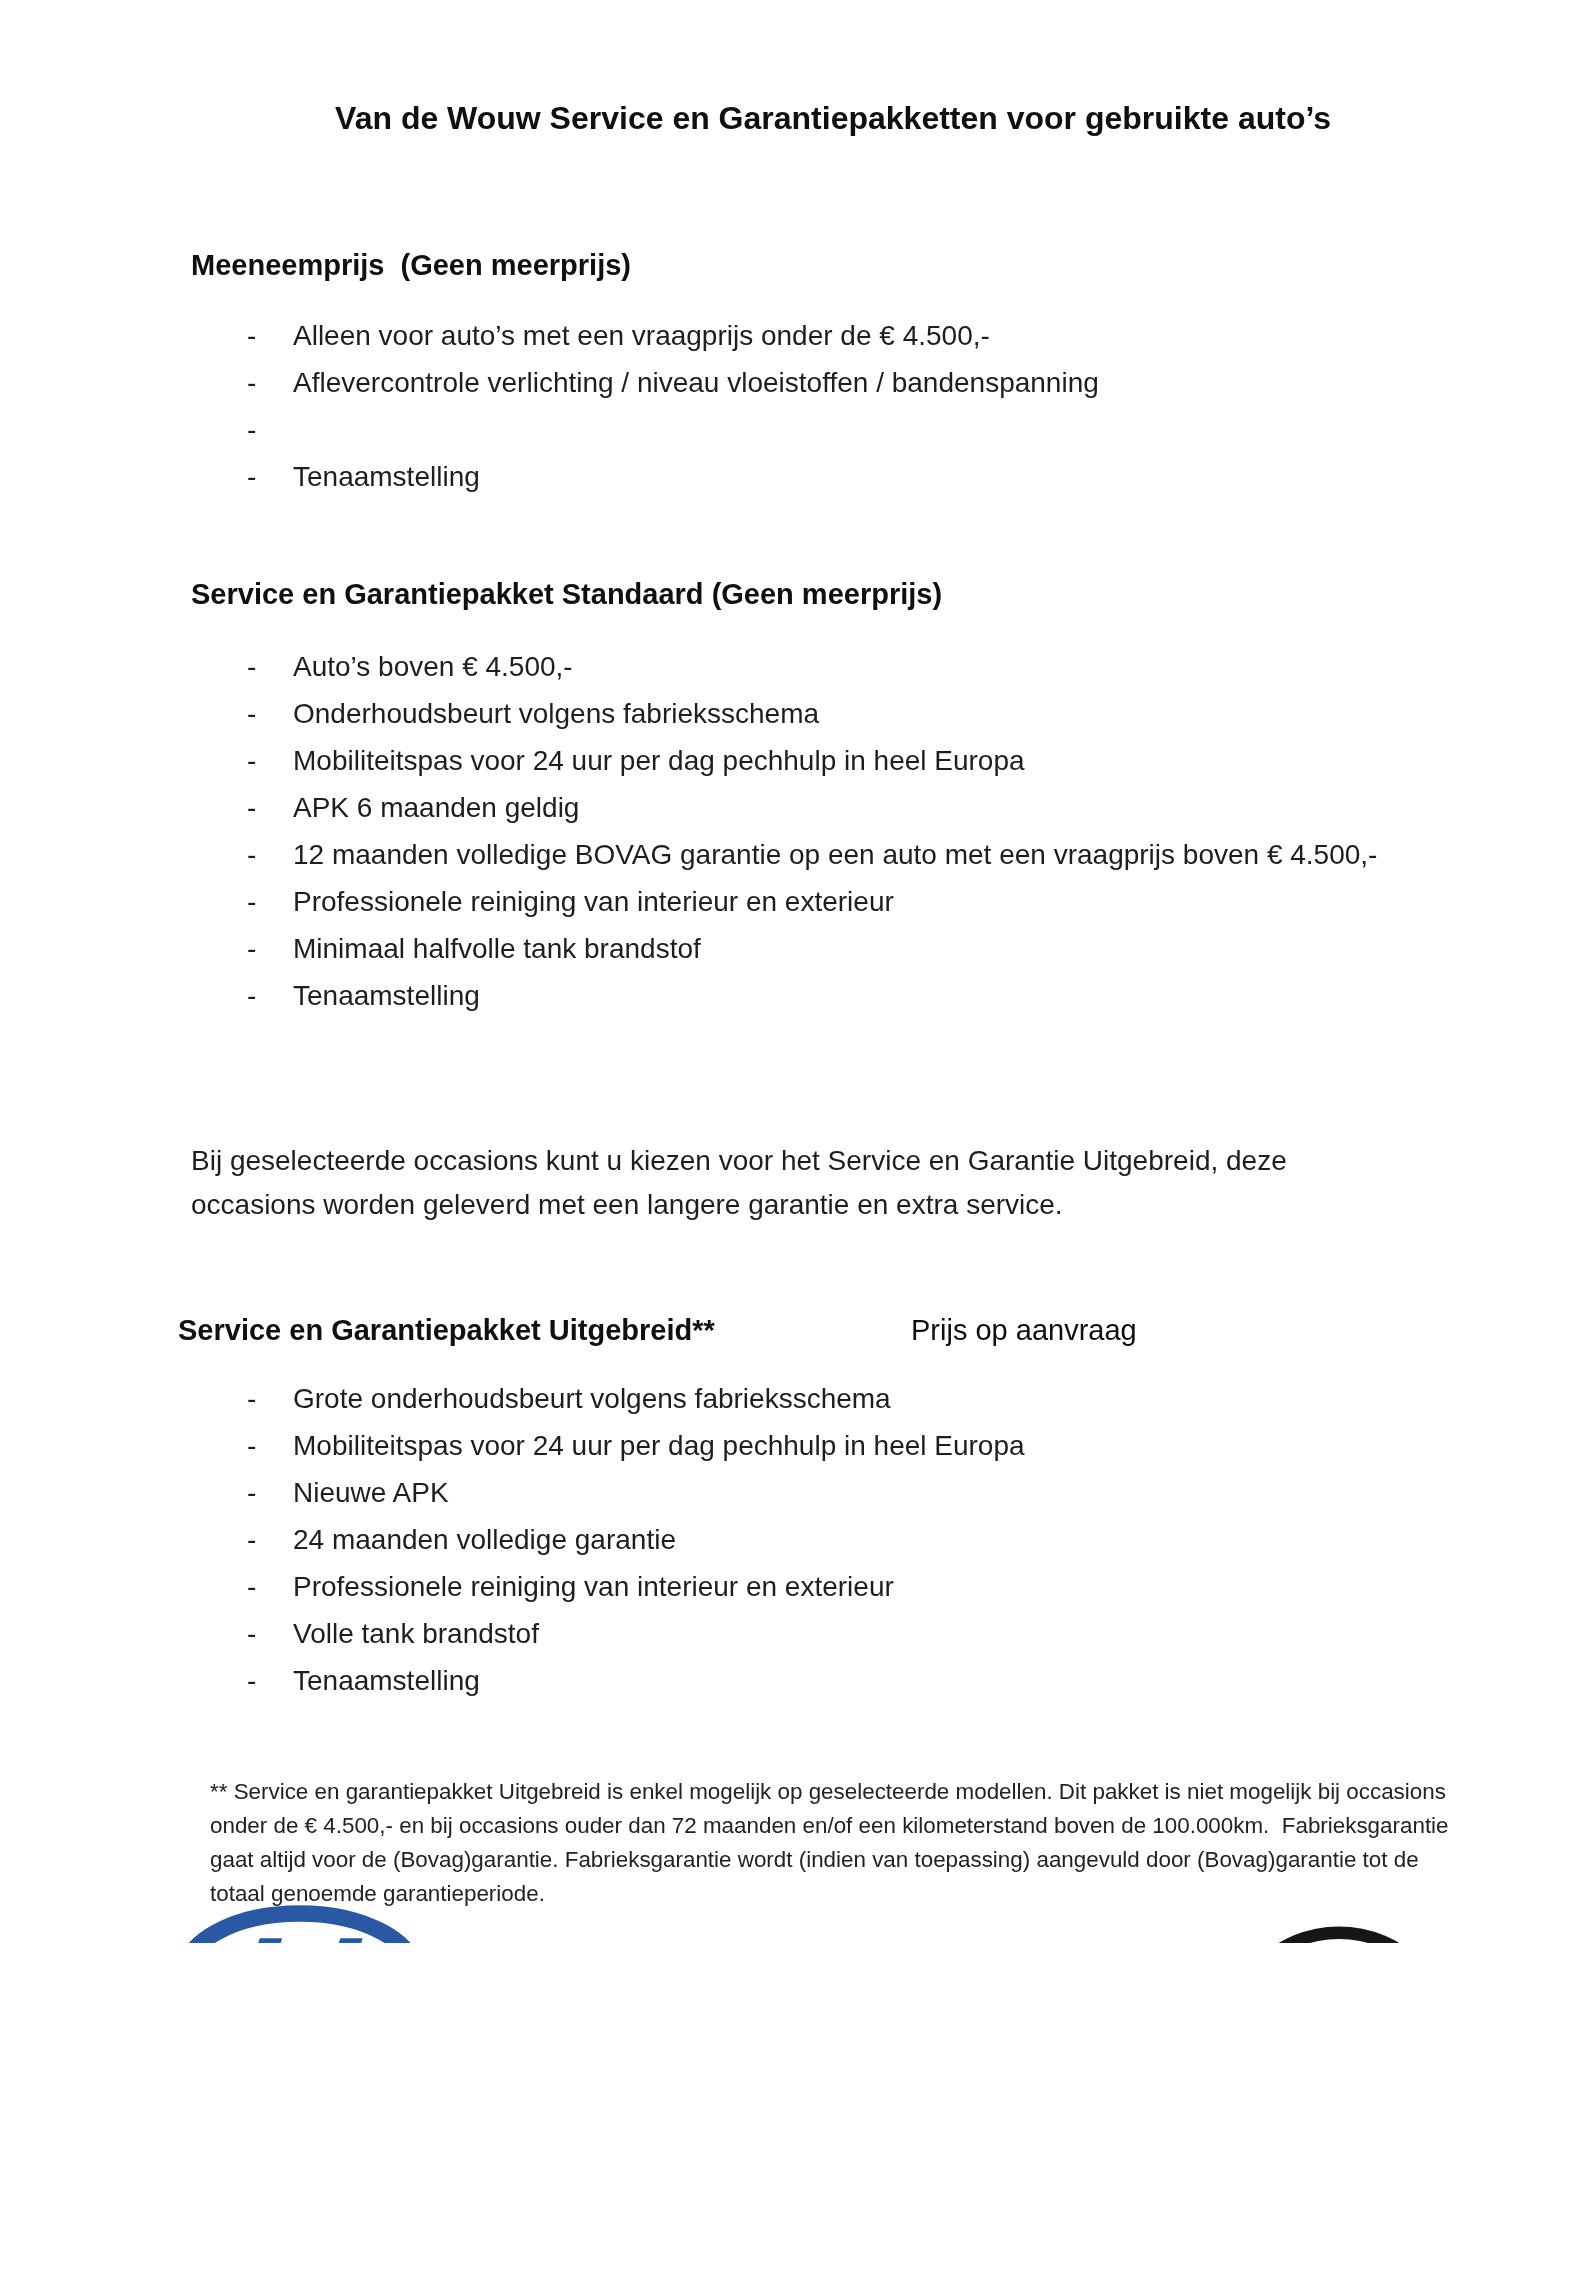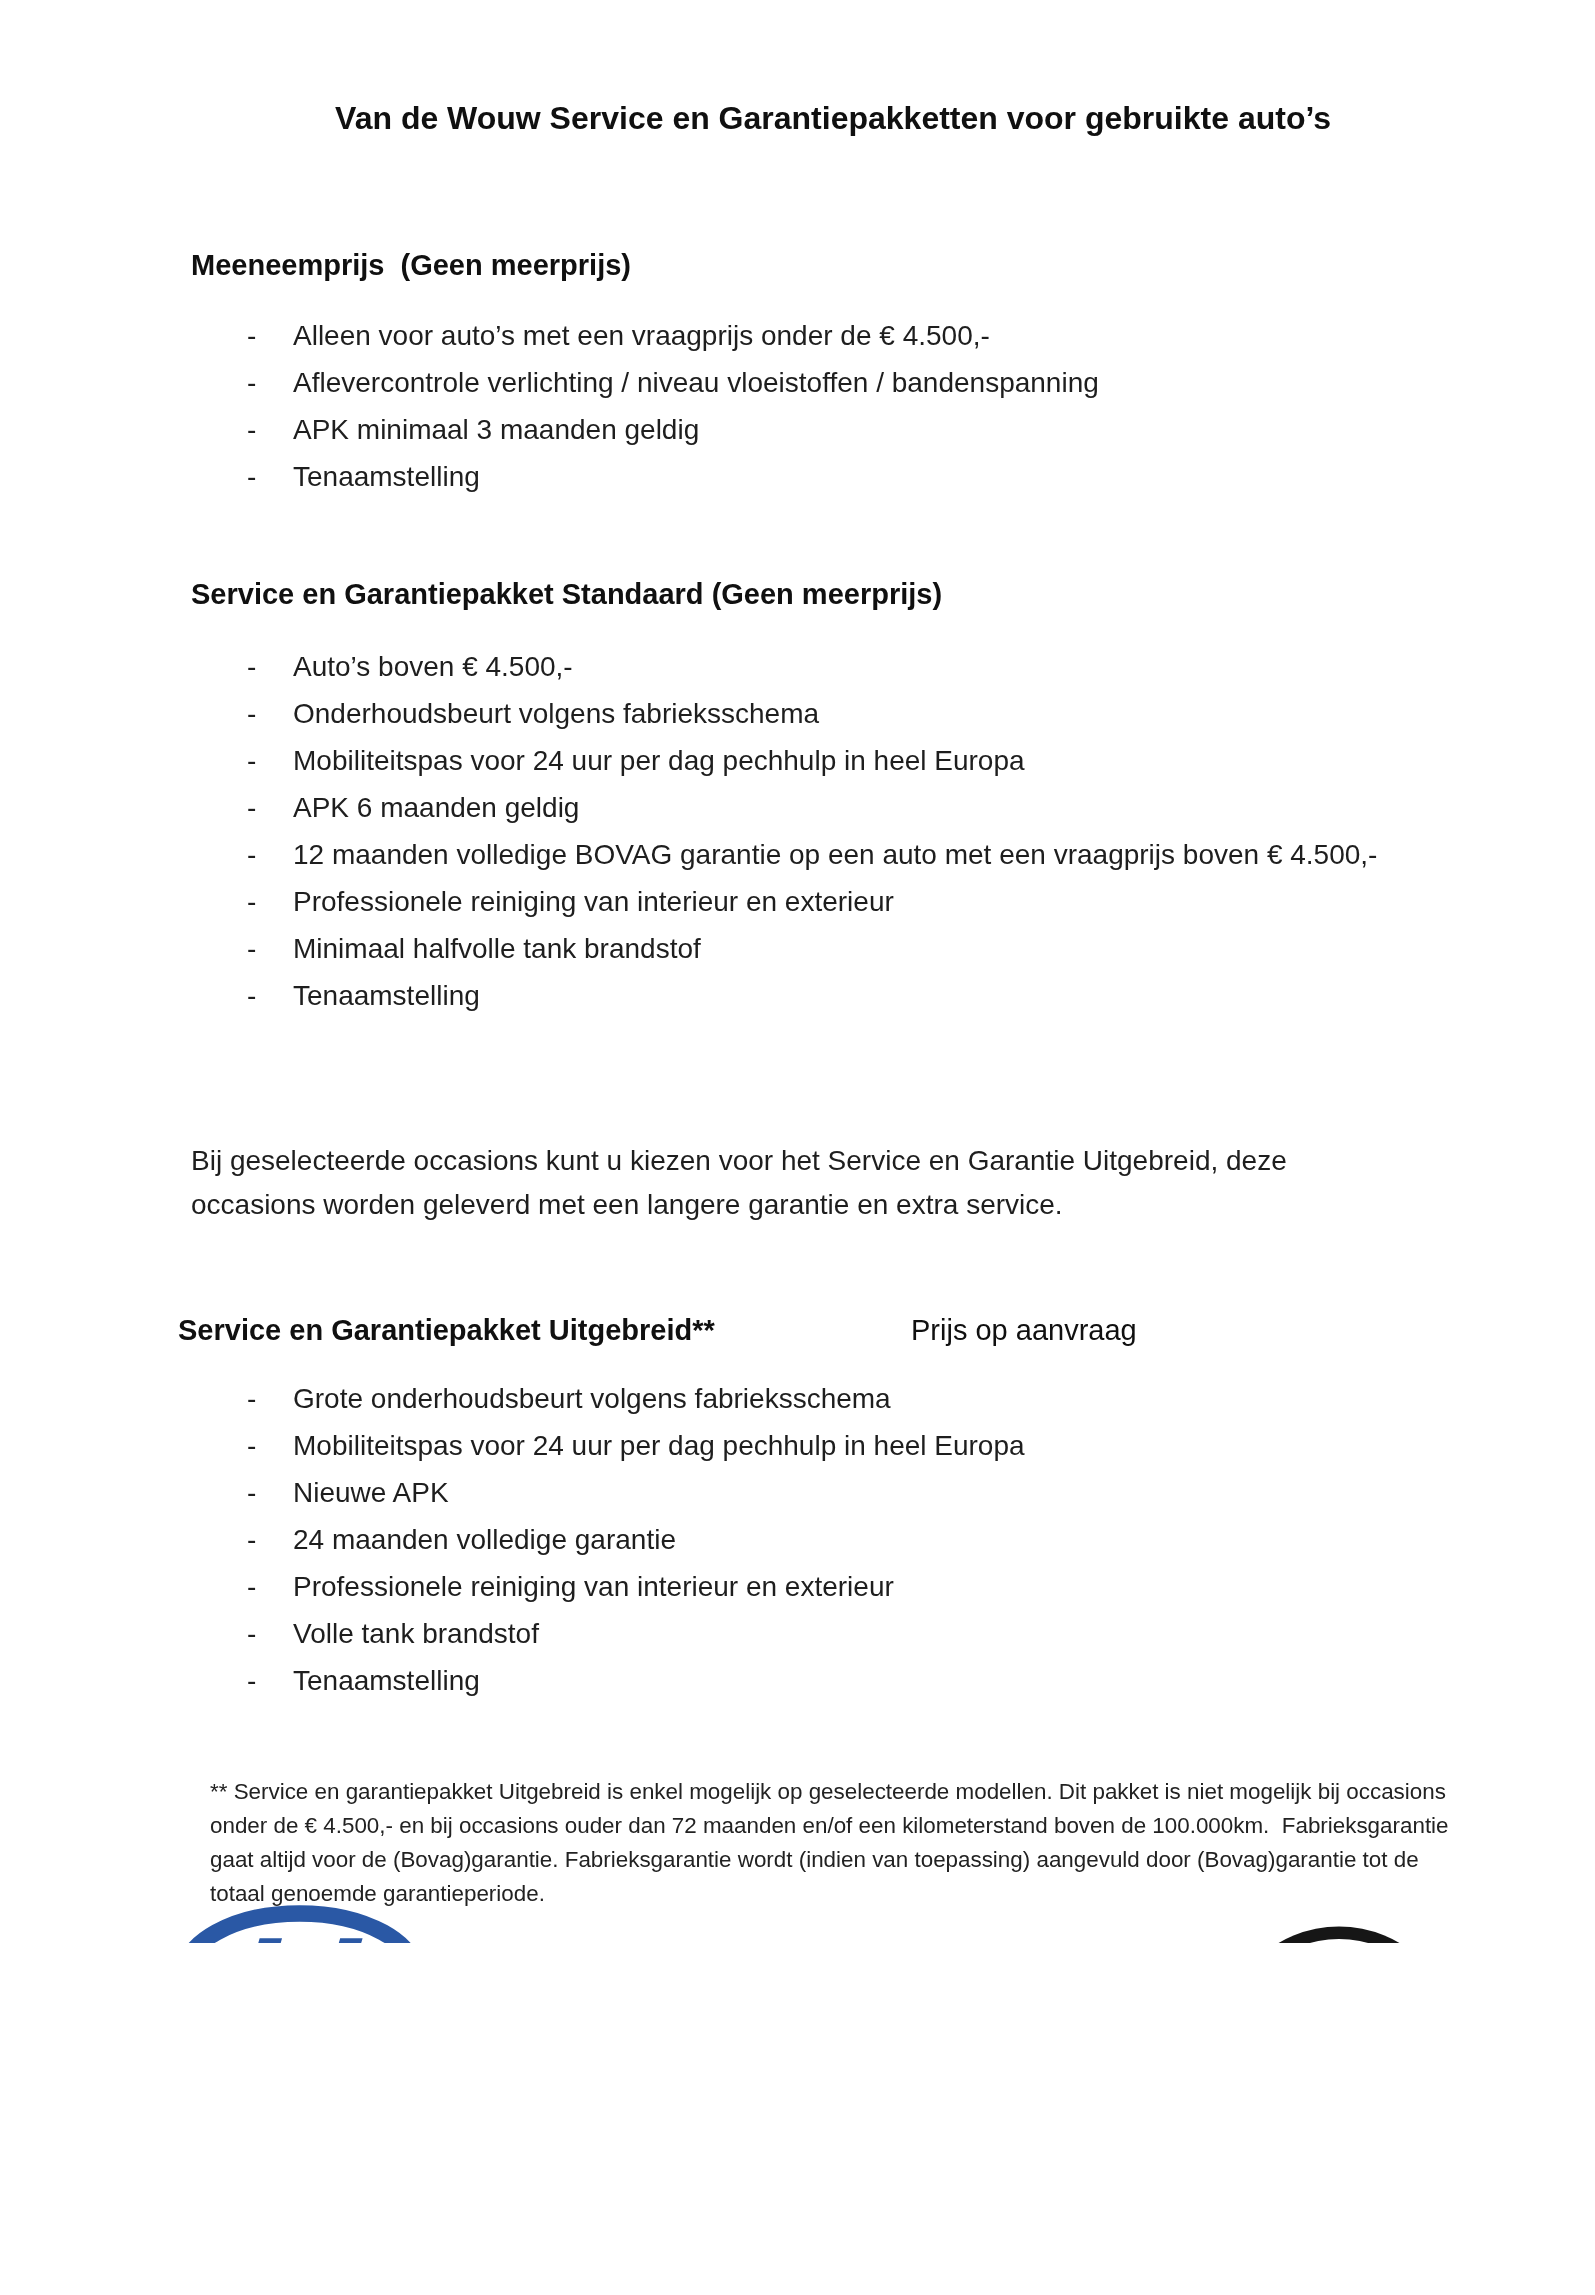--- a/index.html
+++ b/index.html
@@ -84,21 +84,20 @@
     <li>
       <span class="mk">-</span>
       <span class="tx">Alleen voor auto’s met een vraagprijs onder de € 4.500,-</span>
     </li>
     <li>
       <span class="mk">-</span>
       <span class="tx">Aflevercontrole verlichting / niveau vloeistoffen / bandenspanning</span>
     </li>
     <li>
       <span class="mk">-</span>
-      <span class="tx">APK minimaal 3 maanden geldig</span>
     </li>
     <li>
       <span class="mk">-</span>
       <span class="tx">Tenaamstelling</span>
     </li>
   </ul>
 
   <div class="h" id="h2">Service en Garantiepakket Standaard (Geen meerprijs)</div>
   <ul class="blist" id="ul2">
     <li>

